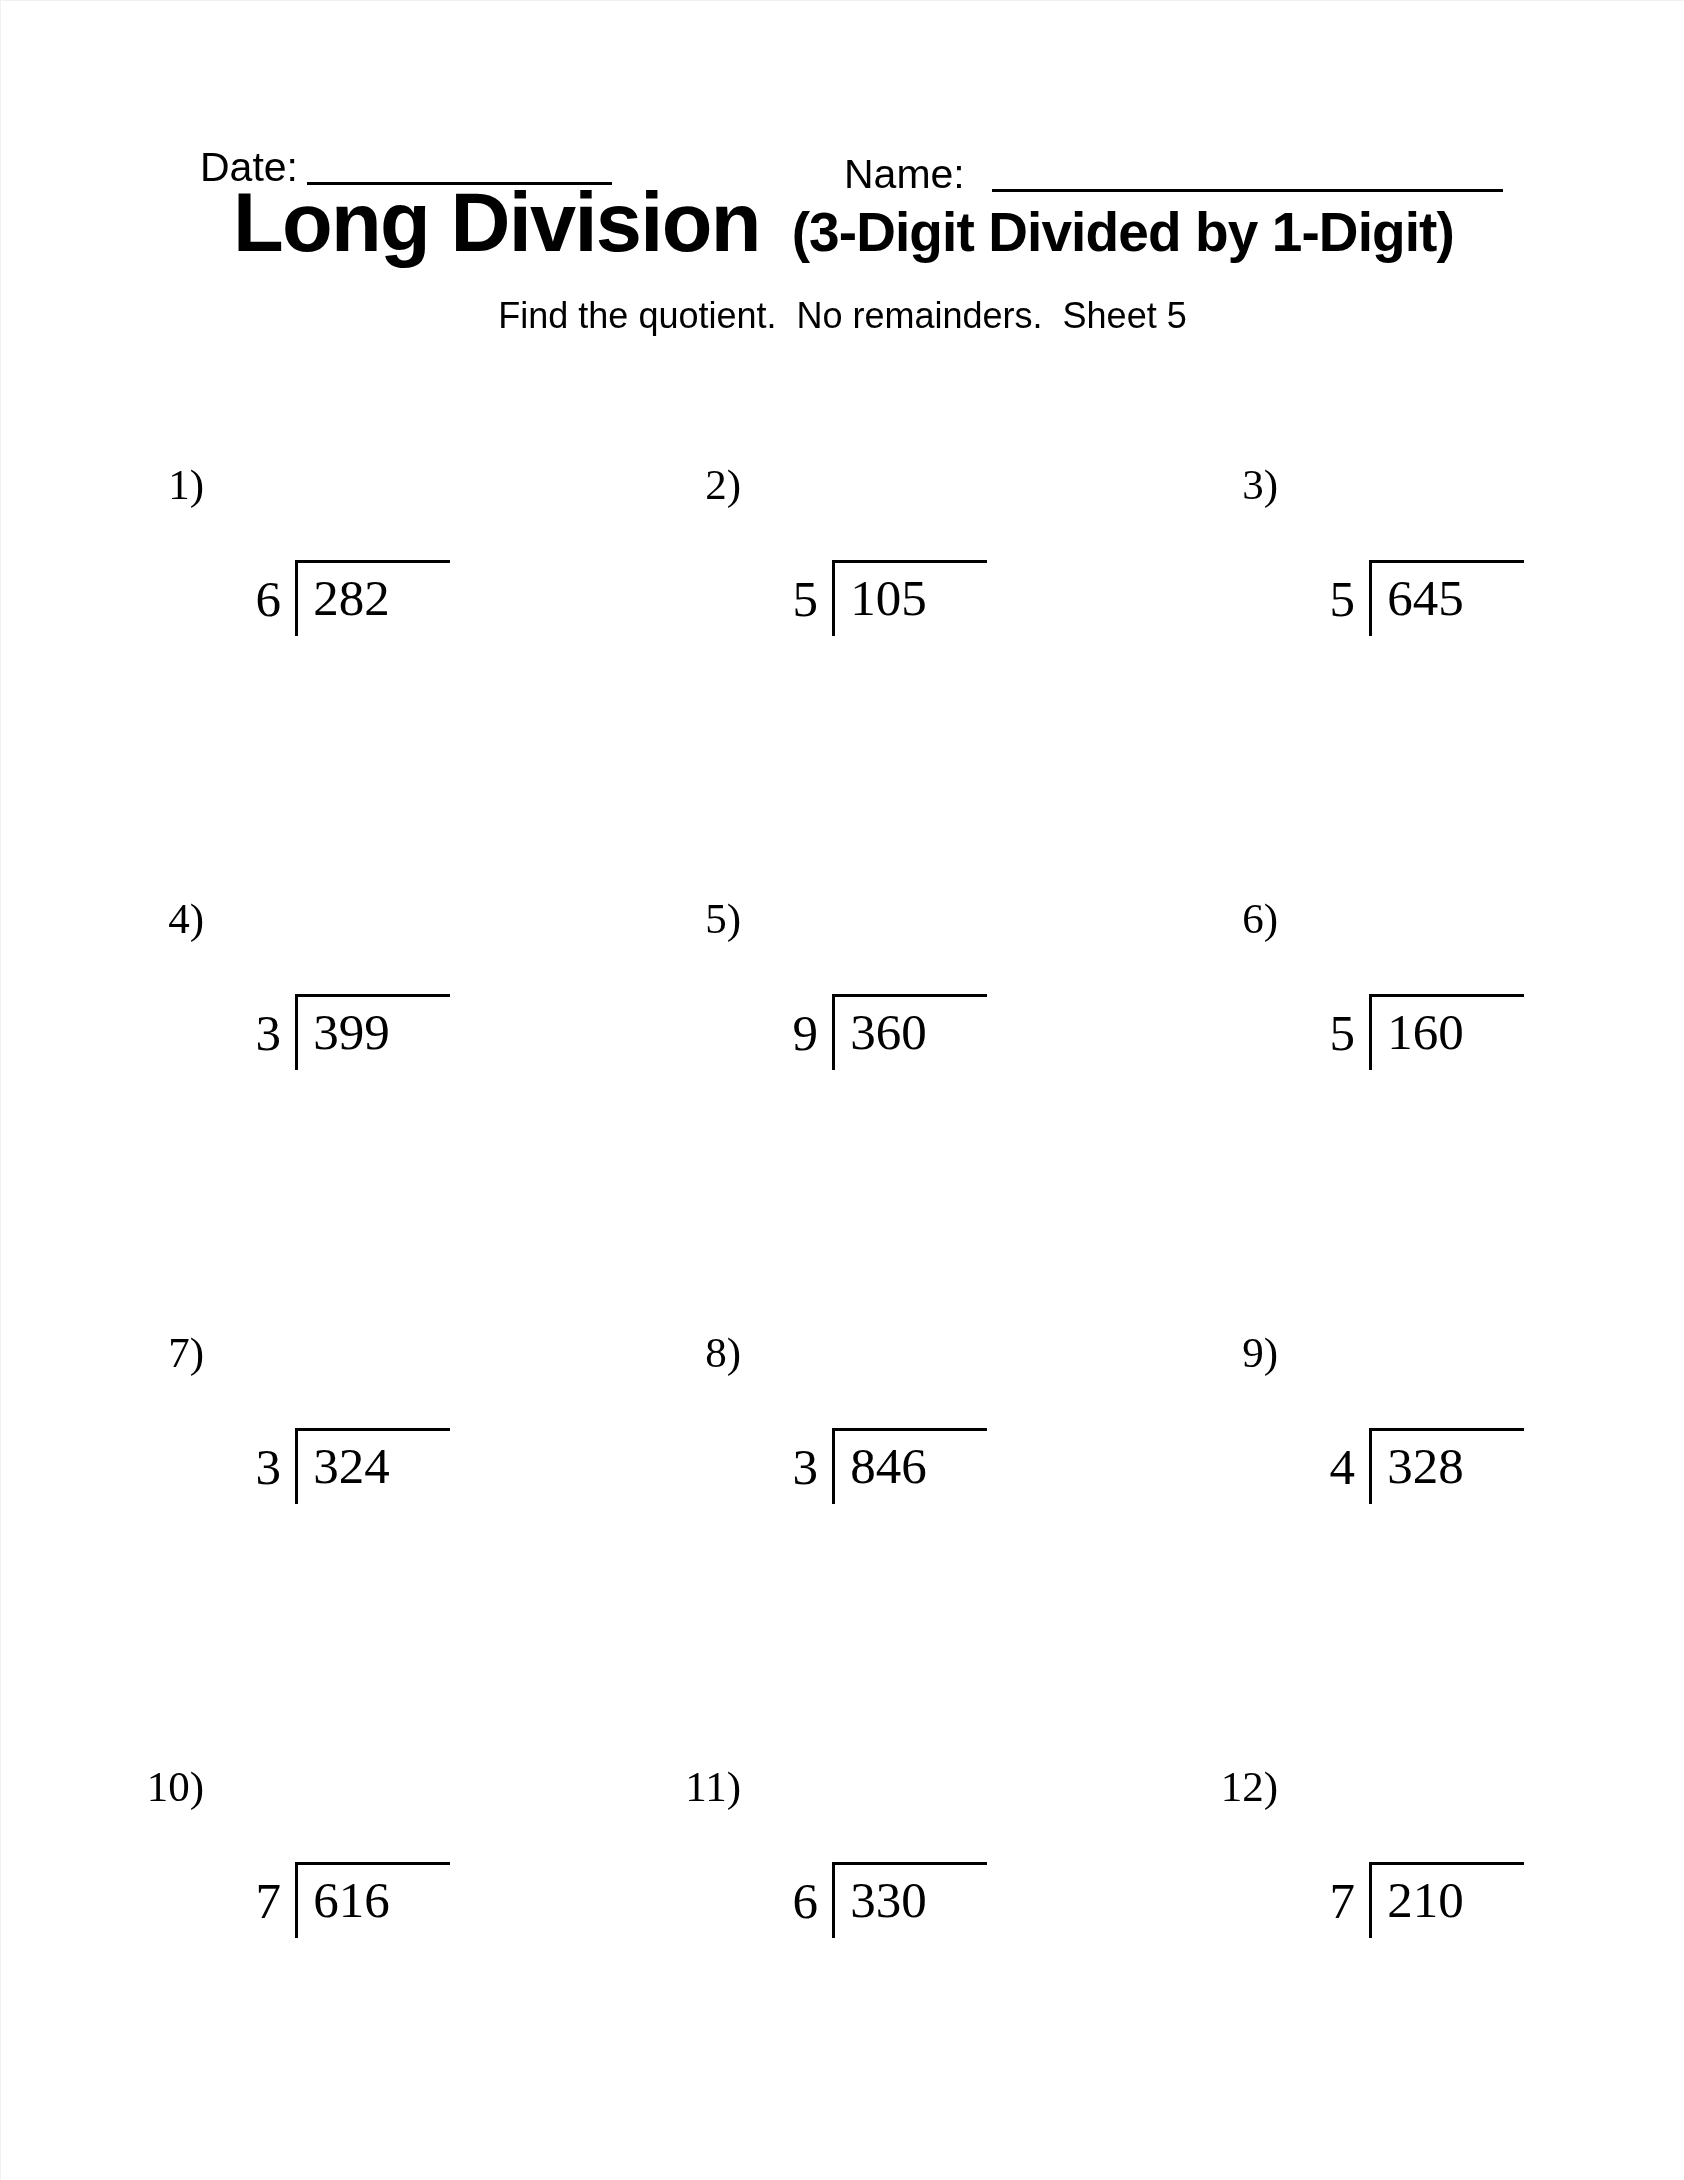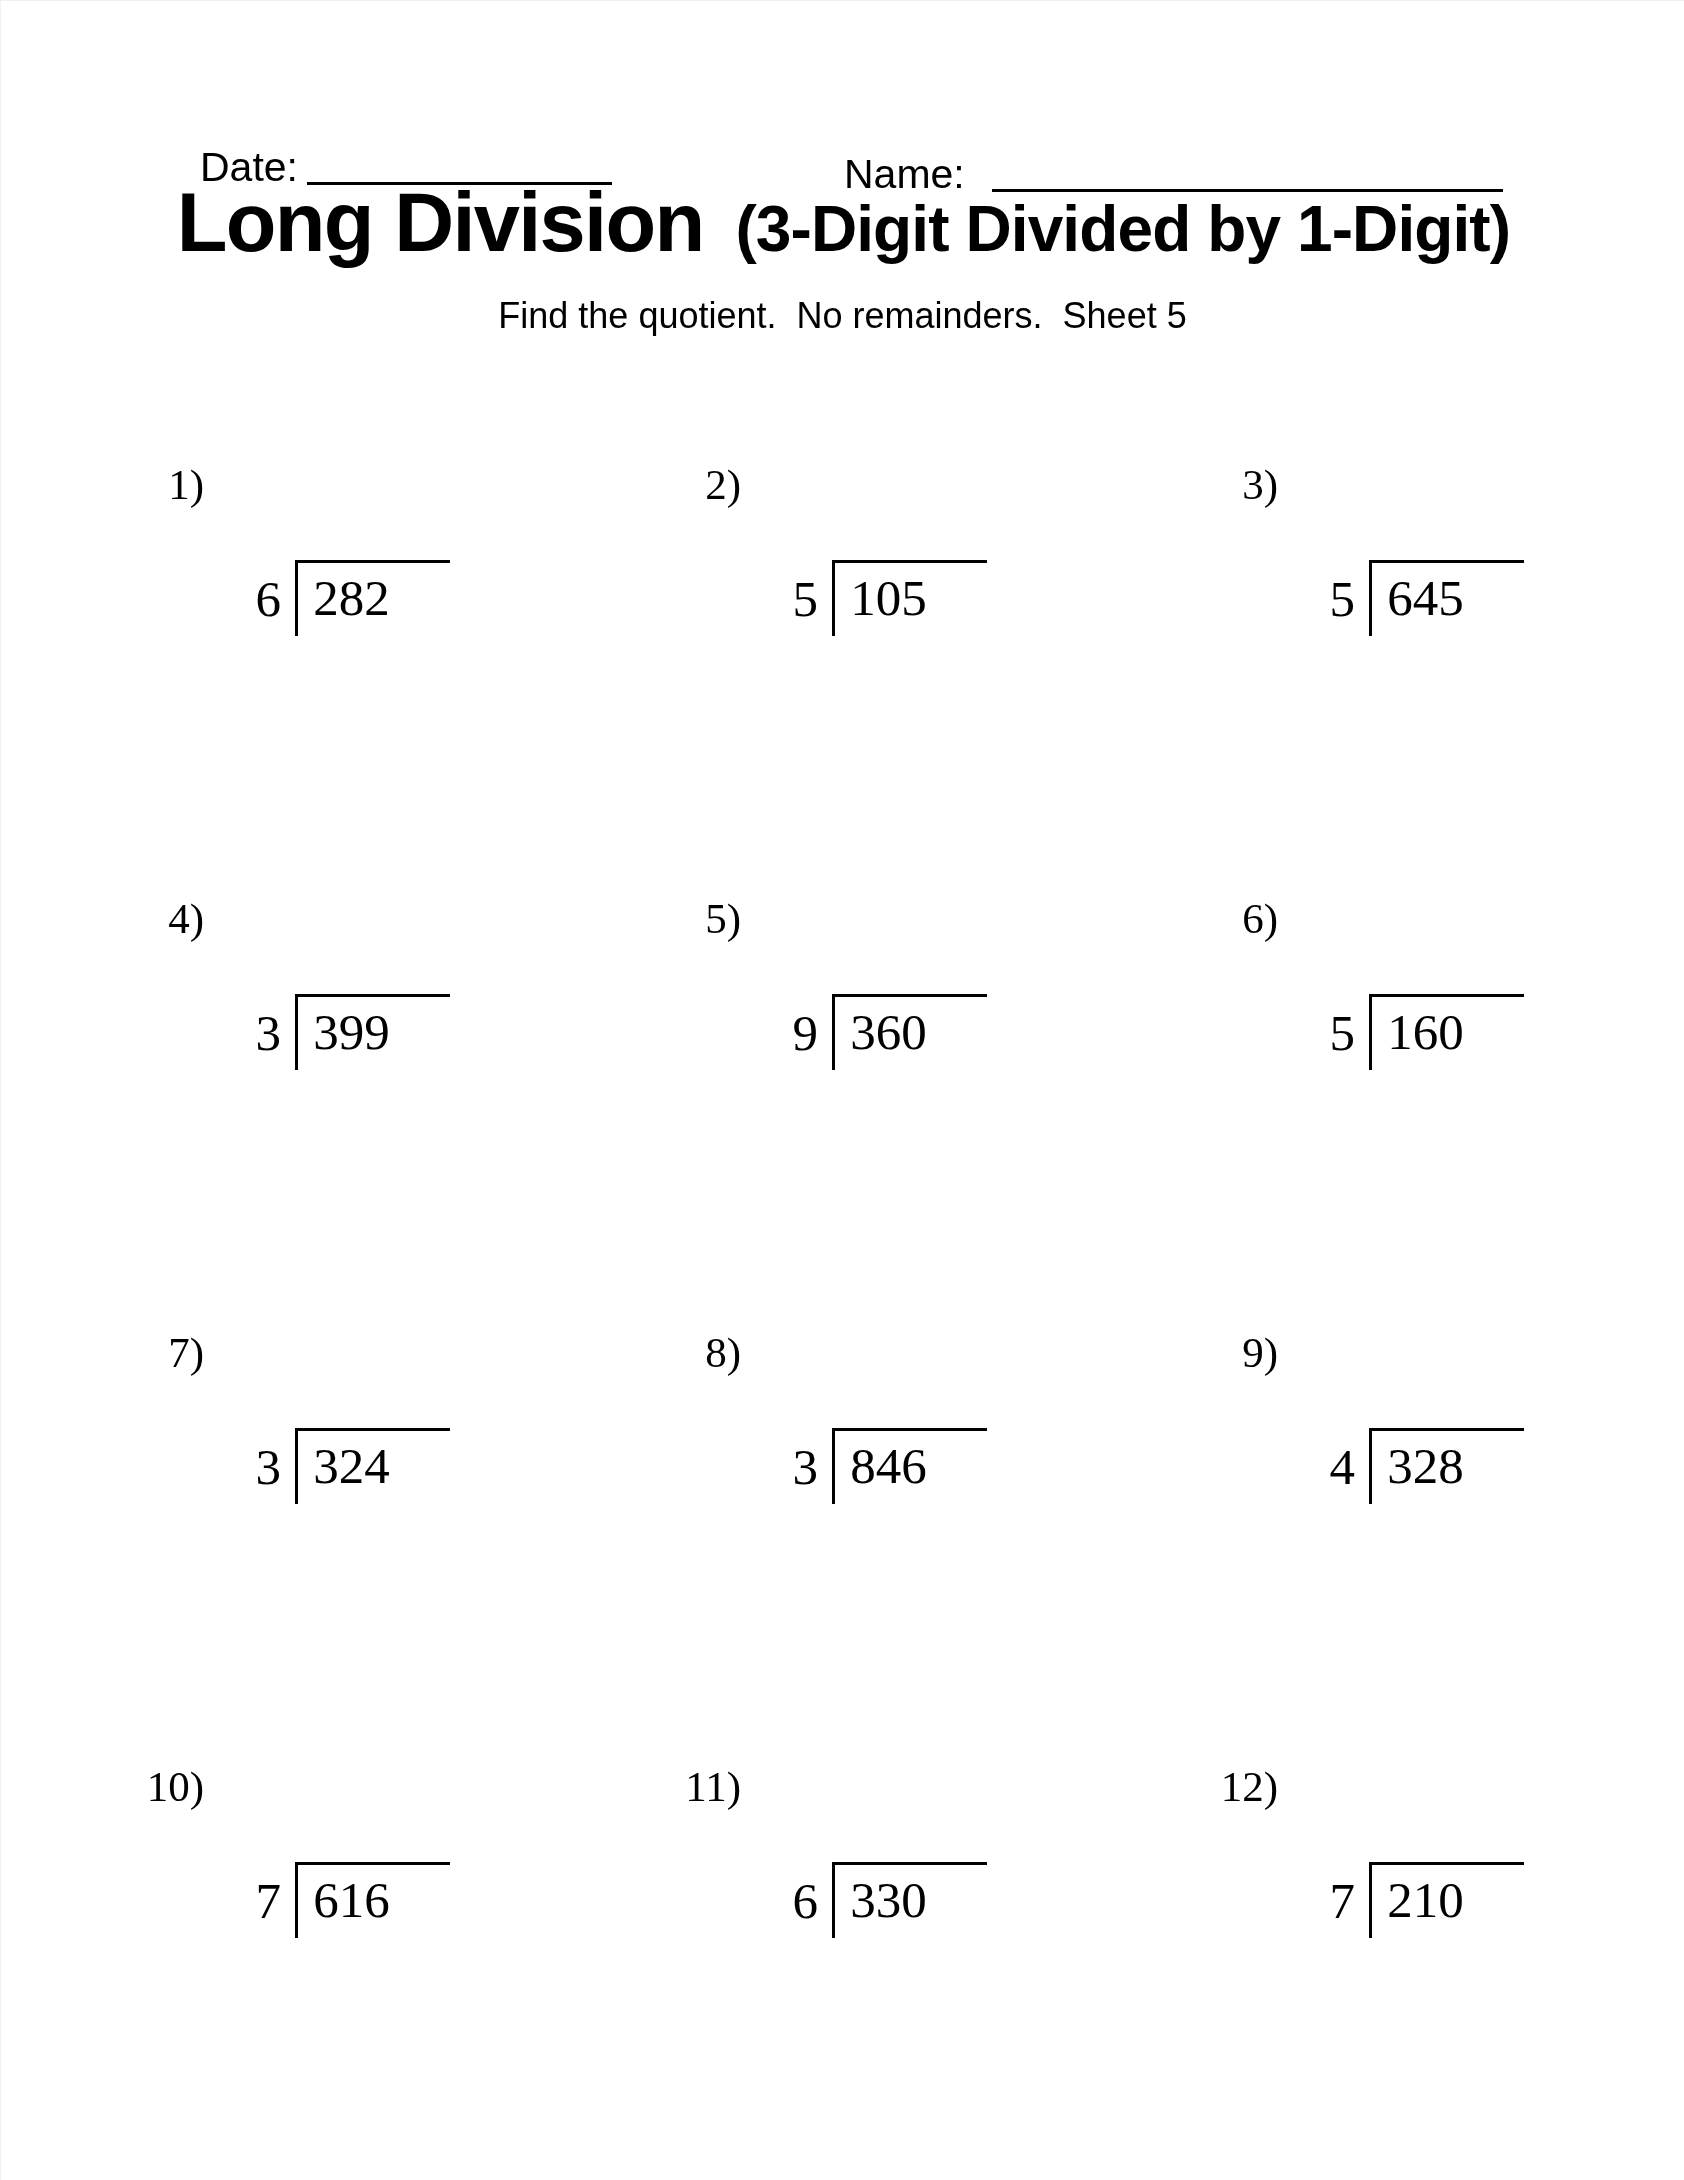--- a/index.html
+++ b/index.html
@@ -44,21 +44,21 @@
     width: 100%;
     display: flex;
     justify-content: center;
     align-items: baseline;
     gap: 32px;
     font-family: "Liberation Sans", sans-serif;
     font-weight: bold;
     white-space: nowrap;
   }
   .title { font-size: 83px; line-height: 1; letter-spacing: -1.7px; }
-  .title-suffix { font-size: 64px; line-height: 1; letter-spacing: -0.9px; }
+  .title-suffix { font-size: 55px; line-height: 1; letter-spacing: -0.9px; }
 
   .subtitle {
     position: absolute;
     top: 296px;
     left: 0;
     width: 100%;
     text-align: center;
     font-family: "Liberation Sans", sans-serif;
     font-size: 36px;
     line-height: 1.1;

